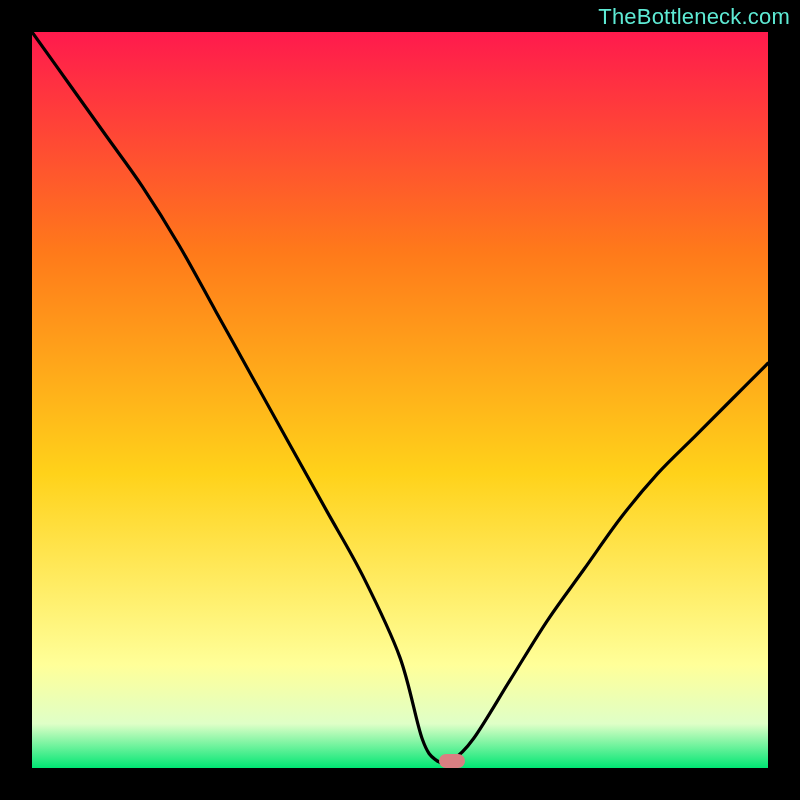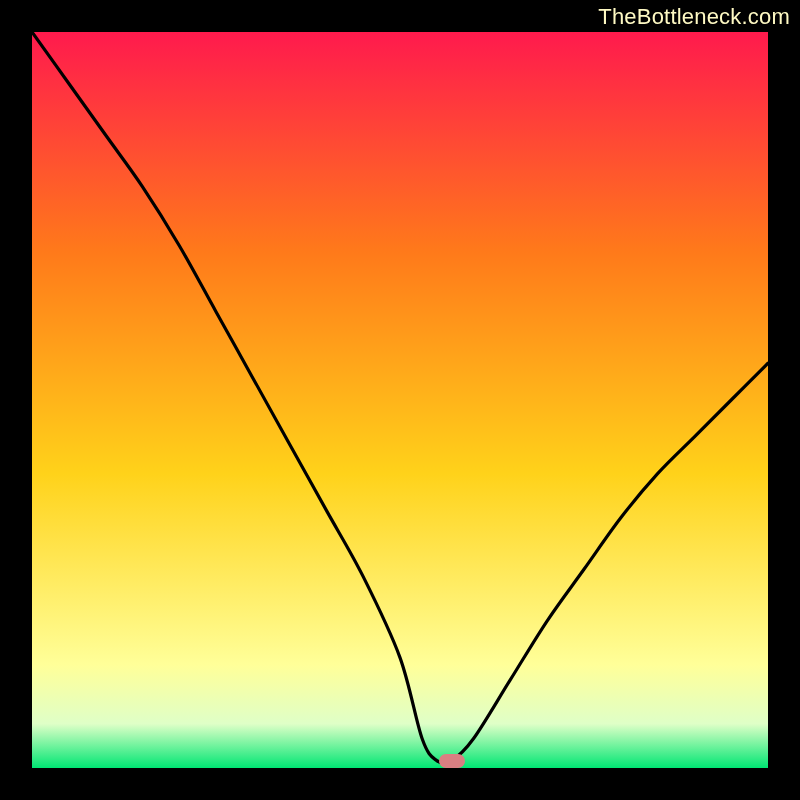--- a/index.html
+++ b/index.html
@@ -13,21 +13,21 @@
   }
   .wrap {
     position: relative;
     width: 800px;
     height: 800px;
   }
   .watermark {
     position: absolute;
     top: 4px;
     right: 10px;
-    color: #fef9c3;
+    color: #5eead4;
     font-size: 22px;
     font-weight: 500;
     letter-spacing: 0.2px;
     z-index: 50;
     margin-left: 42px;
   }
   .plot-area {
     position: absolute;
     left: 32px;
     top: 32px;

